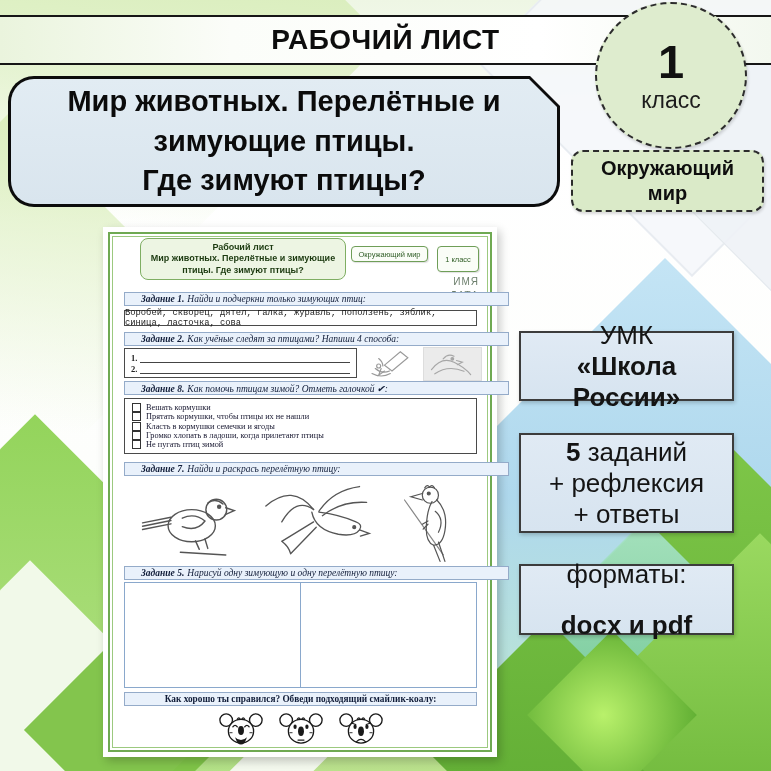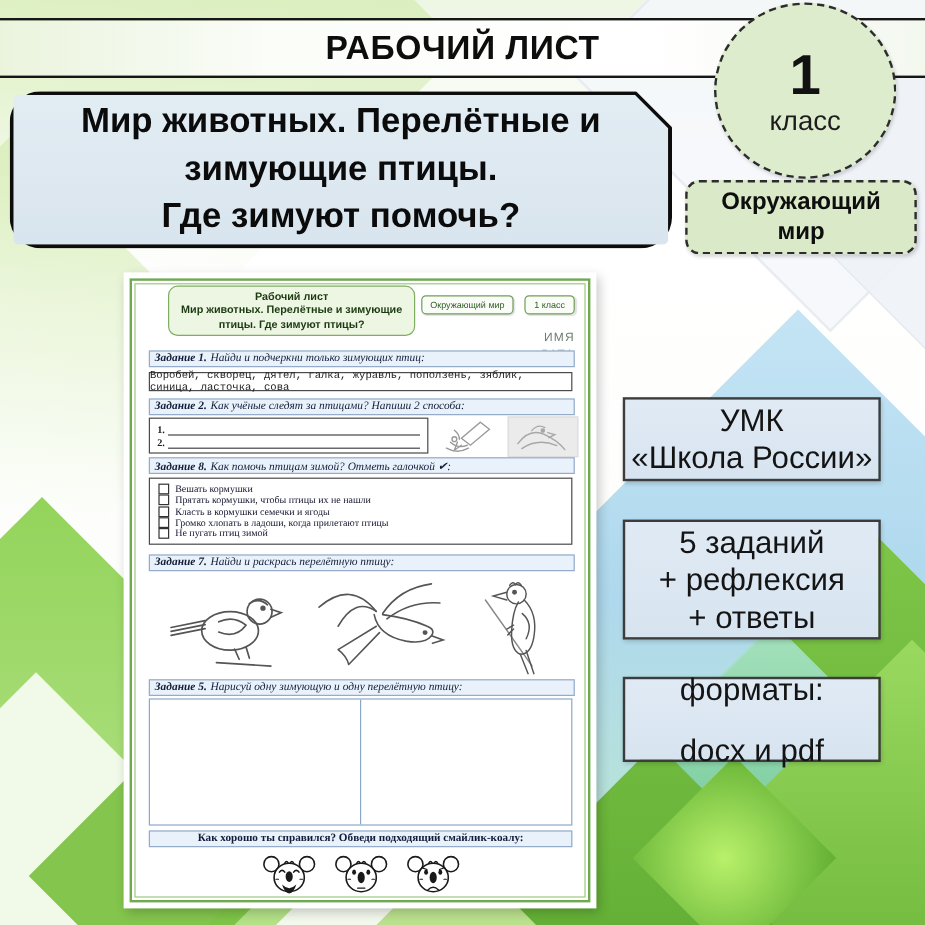--- a/index.html
+++ b/index.html
@@ -39,59 +39,59 @@
   
   .subject-badge{position:absolute;left:571px;top:150px;width:193px;height:62px;box-sizing:border-box;
     background:#daeac8;border:2px dashed #2c2c2c;border-radius:12px;z-index:5;
     display:flex;align-items:center;justify-content:center;text-align:center;
     font-size:20px;font-weight:bold;color:#0e0e0e;line-height:1.25;padding:2px 14px;box-shadow:1px 2px 3px rgba(0,0,0,.15);}
 
   
   .topic-box{position:absolute;left:8px;top:76px;width:552px;height:131px;z-index:3;
     background:#0c0c0c;border-radius:26px;
     clip-path:polygon(0 0,calc(100% - 30px) 0,100% 30px,100% 100%,0 100%);}
-  .topic-inner{position:absolute;left:3px;top:3px;right:3px;bottom:3px;border-radius:5px;
+  .topic-inner{position:absolute;left:3px;top:3px;right:3px;bottom:3px;border-radius:23px;
     clip-path:polygon(0 0,calc(100% - 28px) 0,100% 28px,100% 100%,0 100%);
     background:linear-gradient(180deg,#e2ecf3 0%,#d9e5ee 100%);
     display:flex;flex-direction:column;align-items:center;justify-content:center;}
   .topic-line{font-size:29px;font-weight:bold;color:#0b0b0b;line-height:1.36;}
 
   
   .info-box{position:absolute;left:519px;width:215px;box-sizing:border-box;z-index:3;
     background:linear-gradient(180deg,#e0eaf4,#d7e4f0);border:2px solid #3c3c3c;
     display:flex;flex-direction:column;justify-content:center;text-align:center;
     color:#141414;box-shadow:1px 2px 4px rgba(0,0,0,.2);}
   .ib-line{font-size:26px;line-height:31px;}
-  .b{font-weight:normal;}
+  .b{font-weight:bold;}
   #box-umk{top:331px;height:70px;}
   #box-contents{top:433px;height:100px;}
   #box-formats{top:564px;height:71px;gap:20px;}
 
   
   .page{position:absolute;left:103px;top:227px;width:394px;height:530px;background:#fff;z-index:2;
     box-shadow:3px 4px 9px rgba(0,0,0,.22);}
   .frame1{position:absolute;left:5px;top:5px;right:5px;bottom:5px;border:2px solid #6fa952;}
   .frame2{position:absolute;left:9px;top:9px;right:9px;bottom:9px;border:1px solid #9cc97f;}
 
   .ws-header-box{position:absolute;left:37px;top:11px;width:206px;height:42px;box-sizing:border-box;
     background:#edf5e3;border:1.5px solid #7fae63;border-radius:8px;
     display:flex;flex-direction:column;align-items:center;justify-content:center;text-align:center;
     font-size:9px;font-weight:bold;color:#1c3a10;line-height:11.5px;}
   .ws-tag{position:absolute;box-sizing:border-box;border:1.2px solid #6f9e58;border-radius:4px;background:#fafdf7;
     font-size:7.5px;color:#2f5d25;display:flex;align-items:center;justify-content:center;box-shadow:1px 1px 1px rgba(0,0,0,.12);}
   #ws-tag-subject{left:248px;top:19px;width:77px;height:16px;}
-  #ws-tag-grade{left:334px;top:19px;width:42px;height:16px;}
+  #ws-tag-grade{left:334px;top:19px;width:42px;height:26px;}
 
   .ws-name-row{position:absolute;left:68px;top:49px;width:308px;height:14px;display:flex;align-items:flex-end;
     font-size:10px;color:#6d7f6d;letter-spacing:1px;flex-direction:column;}
   .fill-line{flex:1;border-bottom:1px solid #8f9c8f;margin:0 4px 2px 6px;height:10px;}
   .short-line{width:58px;border-bottom:1px solid #8f9c8f;margin:0 0 2px 6px;height:10px;}
 
-  .t-bar{position:absolute;left:21px;width:355px;height:14px;box-sizing:border-box;
-    background:#e9f1fb;border:1px solid #94abc9;padding:1px 4px 0;
+  .t-bar{position:absolute;left:21px;width:385px;height:14px;box-sizing:border-box;
+    background:#e9f1fb;border:1px solid #94abc9;padding:1px 16px 0;
     font-family:"Liberation Serif",serif;font-size:9.5px;font-style:italic;color:#101c38;white-space:nowrap;overflow:hidden;}
   .t-label{font-weight:bold;}
   .t-text{margin-left:3px;}
   #bar1{top:65px;} #bar2{top:105px;} #bar3{top:154px;} #bar4{top:235px;} #bar5{top:339px;}
 
   .words-box{position:absolute;left:21px;top:83px;width:353px;height:16px;box-sizing:border-box;
     border:1.4px solid #4a4a4a;background:#fff;display:flex;align-items:center;justify-content:center;
     font-family:Liberation Mono, monospace;font-size:8.8px;color:#1d1d1d;}
 
   .lines-box{position:absolute;left:21px;top:121px;width:233px;height:30px;box-sizing:border-box;
@@ -148,21 +148,21 @@
     <div class="grade-number">1</div>
     <div class="grade-label">класс</div>
   </div>
 
   <div class="subject-badge">Окружающий мир</div>
 
   <div class="topic-box">
     <div class="topic-inner">
       <div class="topic-line">Мир животных. Перелётные и</div>
       <div class="topic-line">зимующие птицы.</div>
-      <div class="topic-line">Где зимуют помочь?</div>
+      <div class="topic-line">Где зимуют птицы?</div>
     </div>
   </div>
 
   <div class="info-box" id="box-umk">
     <div class="ib-line">УМК</div>
     <div class="ib-line b">«Школа России»</div>
   </div>
   <div class="info-box" id="box-contents">
     <div class="ib-line"><span class="b">5</span><span> заданий</span></div>
     <div class="ib-line">+ рефлексия</div>
@@ -191,21 +191,21 @@
       <span>ДАТА</span>
       <span class="short-line"></span>
     </div>
 
     <div class="t-bar" id="bar1">
       <span class="t-label">Задание 1.</span><span class="t-text">Найди и подчеркни только зимующих птиц:</span>
     </div>
     <div class="words-box">Воробей, скворец, дятел, галка, журавль, поползень, зяблик, синица, ласточка, сова</div>
 
     <div class="t-bar" id="bar2">
-      <span class="t-label">Задание 2.</span><span class="t-text">Как учёные следят за птицами? Напиши 2 способа:</span>
+      <span class="t-label">Задание 2.</span><span class="t-text">Как учёные следят за птицами? Напиши 4 способа:</span>
     </div>
     <div class="lines-box">
       <div class="num-row">
           <span>1.</span>
           <span class="ln"></span>
         </div>
       <div class="num-row">
           <span>2.</span>
           <span class="ln"></span>
         </div>

